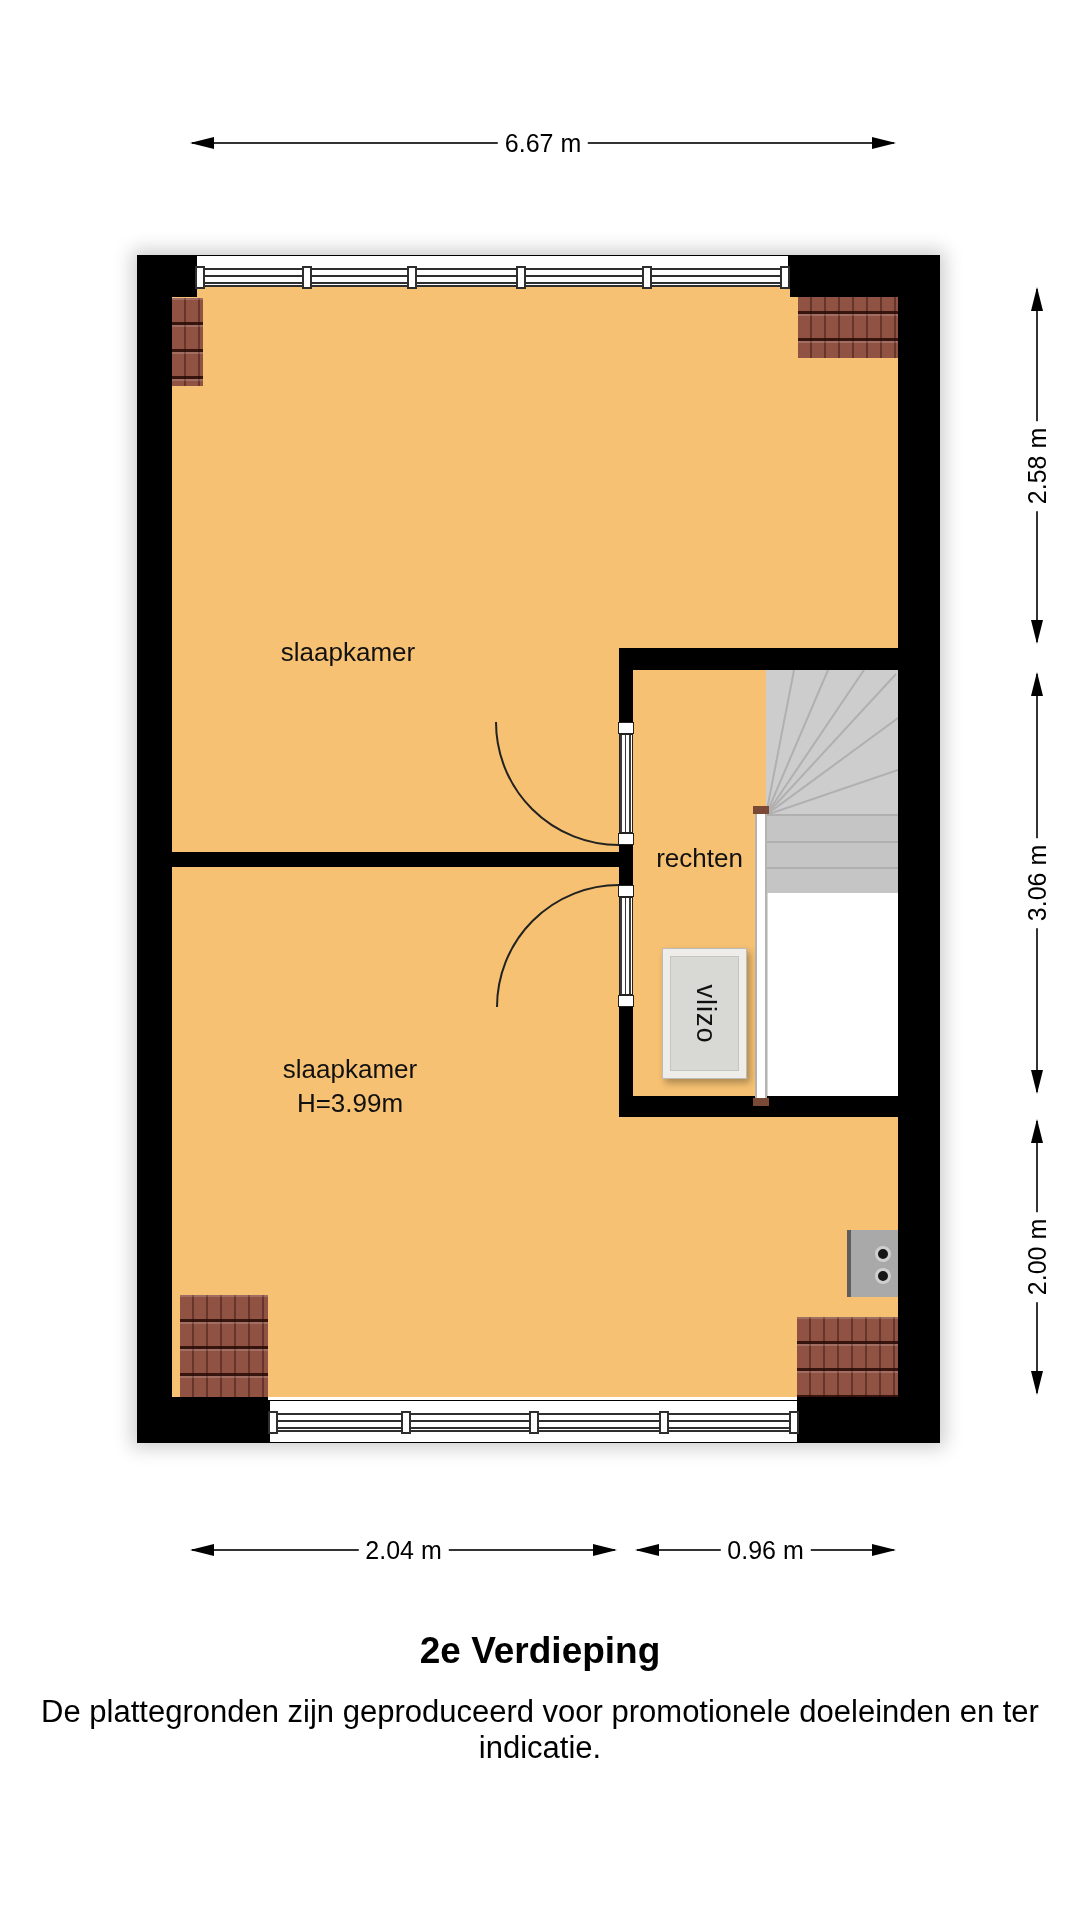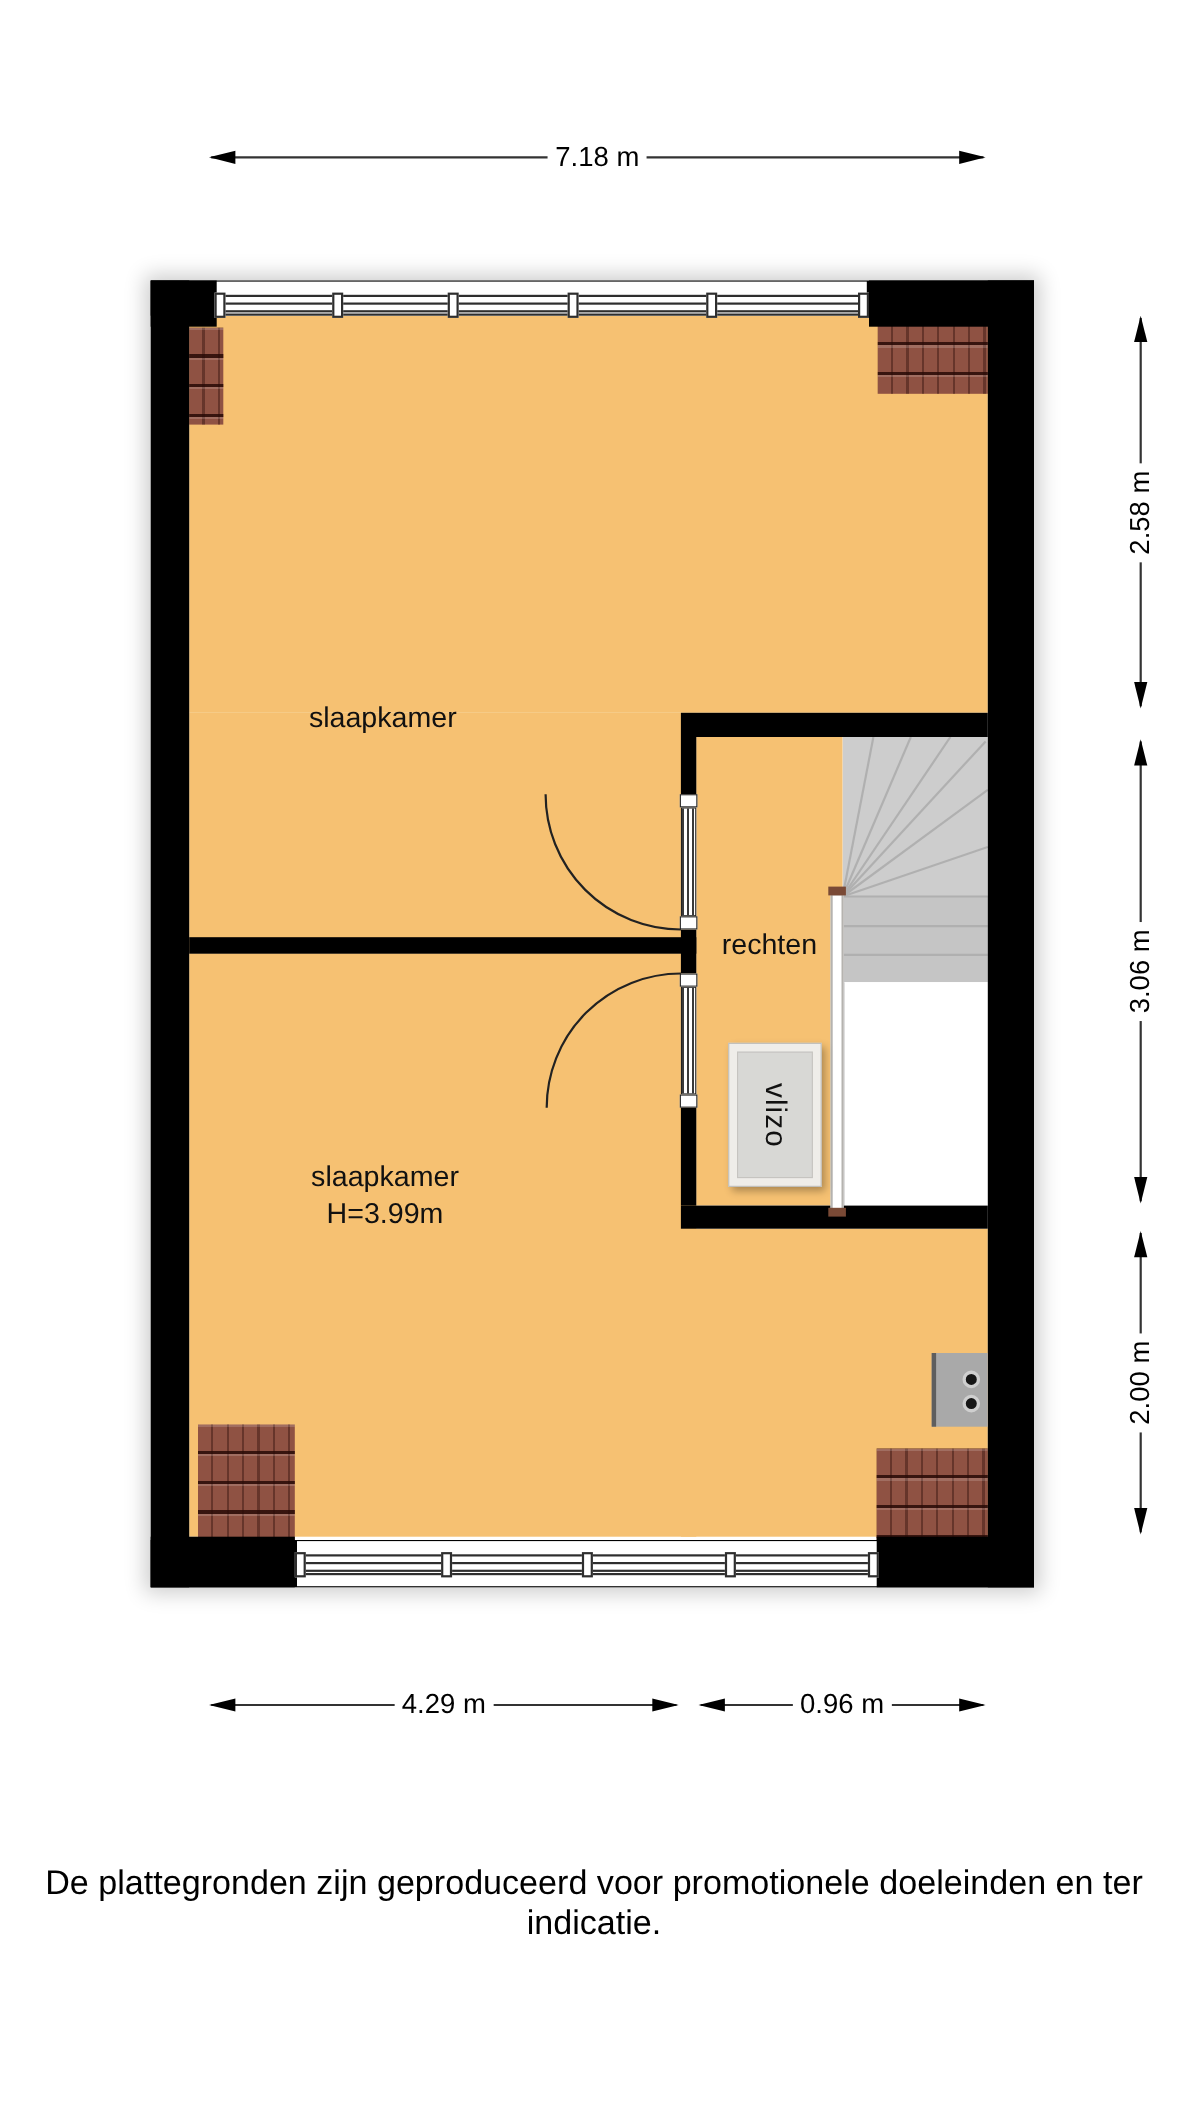--- a/index.html
+++ b/index.html
@@ -55,21 +55,21 @@
 <body>
 
 <div id="canvas">
 
   <div class="dim" style="left:188px;top:131px;width:710px;height:24px;">
     <svg width="710" height="24">
       <line x1="4" y1="12" x2="706" y2="12" stroke="#333" stroke-width="2"></line>
       <polygon points="2,12 26,6 26,18" fill="#000"></polygon>
       <polygon points="708,12 684,6 684,18" fill="#000"></polygon>
     </svg>
-    <span class="dim-label">7.18 m</span>
+    <span class="dim-label">6.67 m</span>
   </div>
 
   <div class="plan-shadow" style="left:137px;top:255px;width:803px;height:1188px;"></div>
 
   <div class="floor" style="left:172px;top:285px;width:726px;height:363px;"></div>
   <div class="floor" style="left:172px;top:648px;width:461px;height:219px;"></div>
   <div class="floor" style="left:172px;top:867px;width:461px;height:530px;"></div>
   <div class="floor" style="left:633px;top:670px;width:133px;height:426px;"></div>
   <div class="floor" style="left:619px;top:1117px;width:279px;height:280px;"></div>
 
@@ -194,26 +194,27 @@
     </svg>
     <span class="dim-label vert">2.00 m</span>
   </div>
 
   <div class="dim" style="left:188px;top:1538px;width:431px;height:24px;">
     <svg width="431" height="24">
       <line x1="4" y1="12" x2="427" y2="12" stroke="#333" stroke-width="2"></line>
       <polygon points="2,12 26,6 26,18" fill="#000"></polygon>
       <polygon points="429,12 405,6 405,18" fill="#000"></polygon>
     </svg>
-    <span class="dim-label">4.29 m</span>
+    <span class="dim-label">2.04 m</span>
   </div>
   <div class="dim" style="left:633px;top:1538px;width:265px;height:24px;">
     <svg width="265" height="24">
       <line x1="4" y1="12" x2="261" y2="12" stroke="#333" stroke-width="2"></line>
       <polygon points="2,12 26,6 26,18" fill="#000"></polygon>
       <polygon points="263,12 239,6 239,18" fill="#000"></polygon>
     </svg>
     <span class="dim-label">0.96 m</span>
   </div>
 
+  <div class="caption-title" style="top:1630px;">2e Verdieping</div>
   <div class="caption-line" style="top:1694px;">De plattegronden zijn geproduceerd voor promotionele doeleinden en ter indicatie.</div>
 
 </div>
 
 </body></html>

